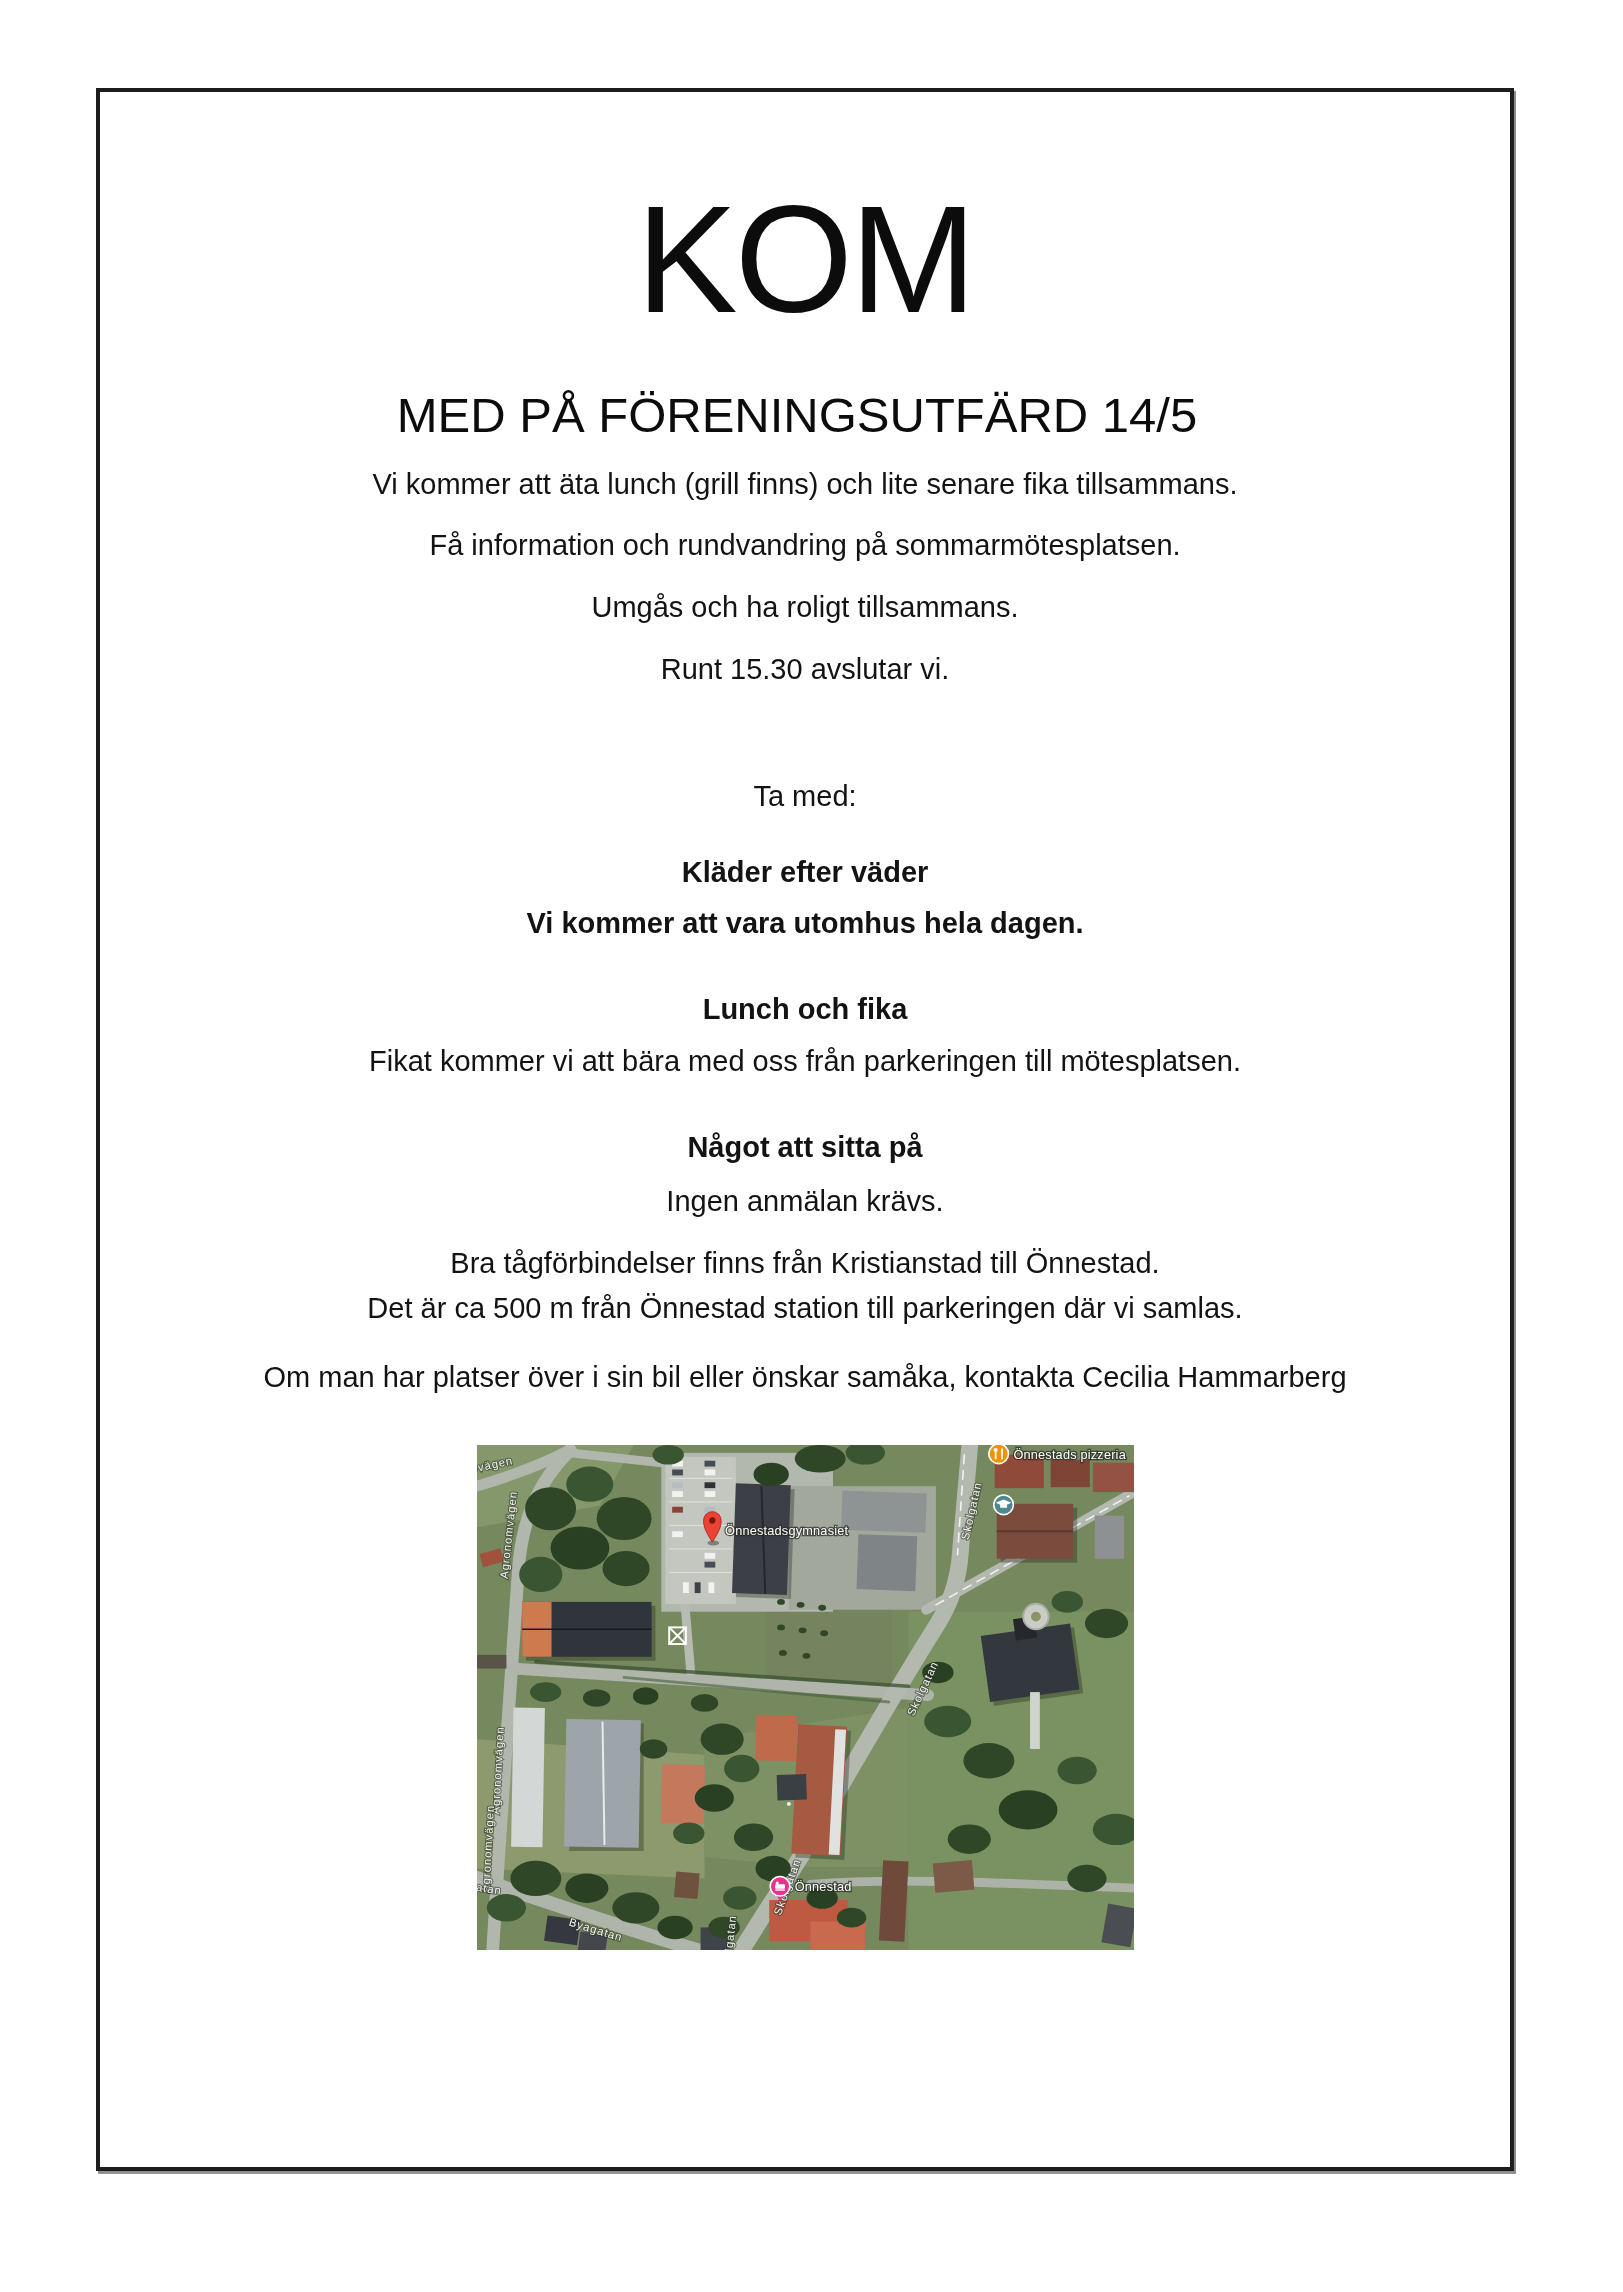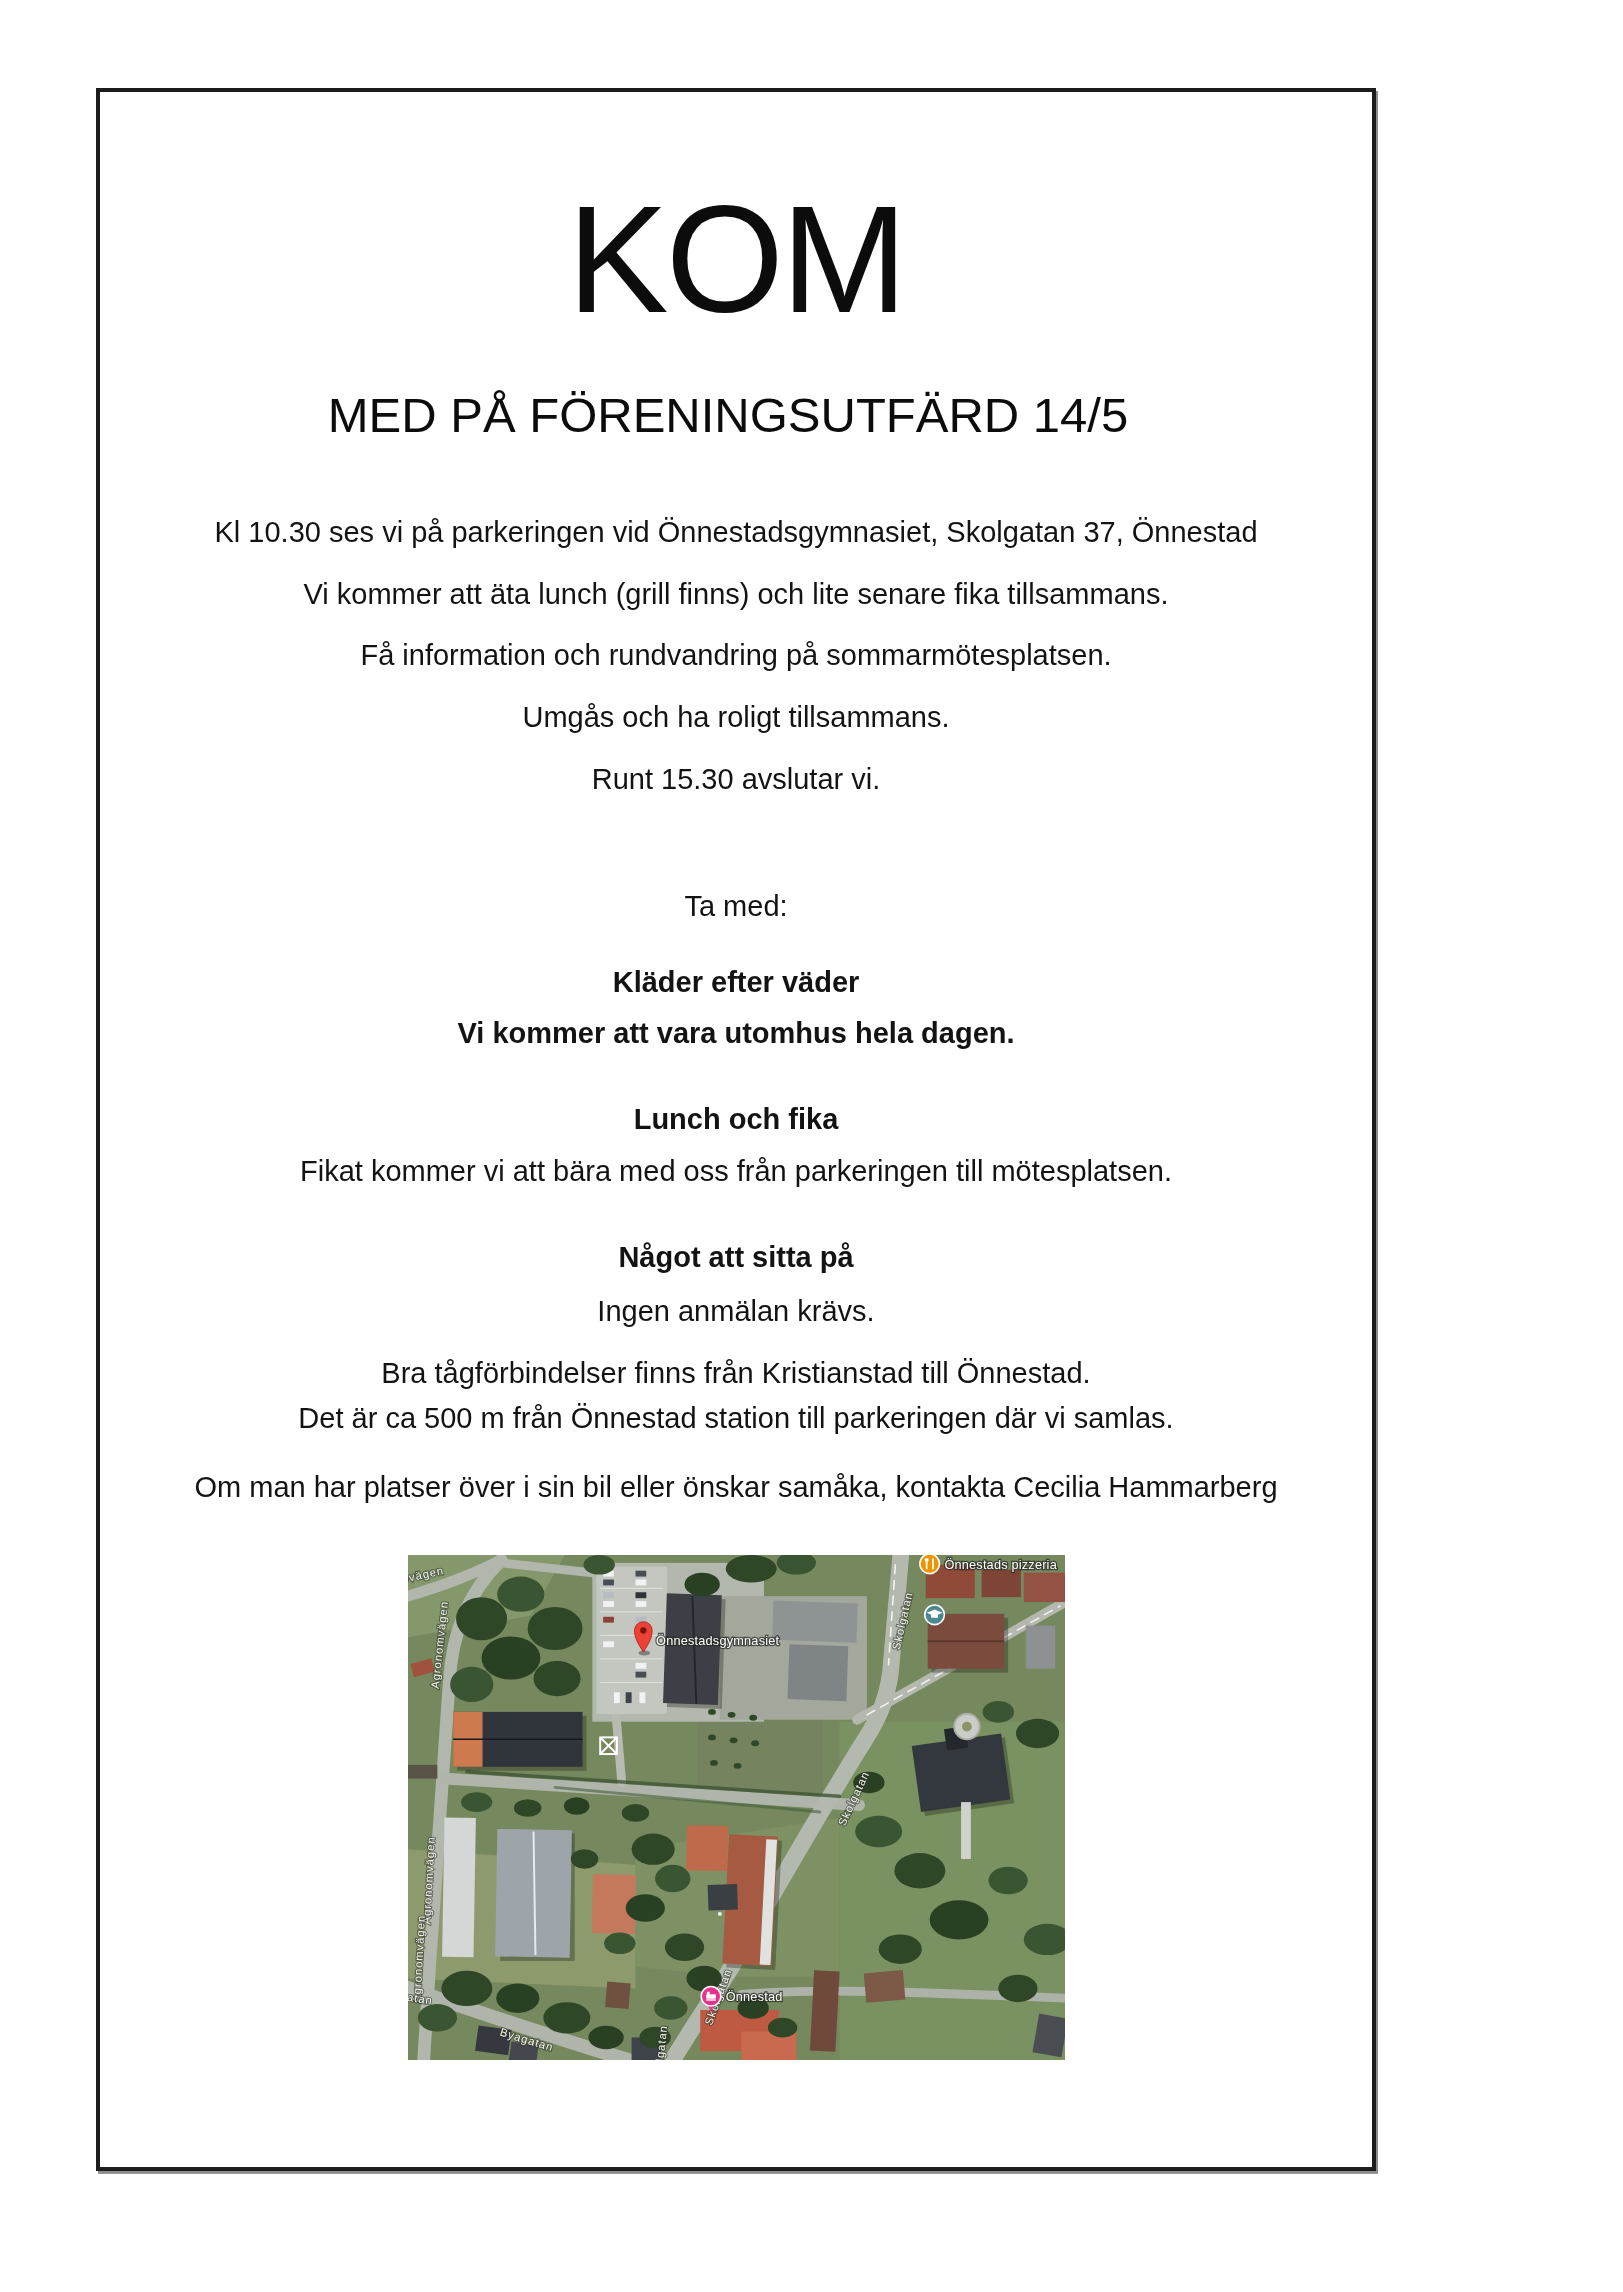--- a/index.html
+++ b/index.html
@@ -2,21 +2,21 @@
 <html><head>
 <meta charset="utf-8">
 <style>
   html,body{margin:0;padding:0;}
   body{
     width:1623px;height:2293px;position:relative;background:#ffffff;
     font-family:"Liberation Sans", sans-serif;color:#141414;
     -webkit-font-smoothing:antialiased;
   }
   .frame{
-    position:absolute;left:96px;top:88px;width:1280px;height:2083px;
+    position:absolute;left:96px;top:88px;width:1418px;height:2083px;
     border:4.9px solid #1d1d1d;box-sizing:border-box;
     box-shadow:2px 2.9px 0 #8d8d8d;
     text-align:center;overflow:hidden;background:#fff;
   }
   .title{
     margin:94px 0 0 0;font-size:152px;line-height:147px;font-weight:400;
     letter-spacing:-2.9px;color:#0c0c0c;
   }
   .subtitle{
     margin:53px 16px 0 0;font-size:49px;line-height:59px;font-weight:400;
@@ -45,21 +45,20 @@
   }
 </style>
 </head>
 <body>
 
 <div class="frame">
 
   <div class="title">KOM</div>
   <div class="subtitle">MED PÅ FÖRENINGSUTFÄRD 14/5</div>
 
-  <p class="ln mt66">Kl 10.30 ses vi på parkeringen vid Önnestadsgymnasiet, Skolgatan 37, Önnestad</p>
   <p class="ln mt17">Vi kommer att äta lunch (grill finns) och lite senare fika tillsammans.</p>
   <p class="ln mt17">Få information och rundvandring på sommarmötesplatsen.</p>
   <p class="ln mt17">Umgås och ha roligt tillsammans.</p>
   <p class="ln mt17">Runt 15.30 avslutar vi.</p>
 
   <p class="ln mt84">Ta med:</p>
 
   <p class="ln b mt32">Kläder efter väder</p>
   <p class="ln mt6">Vi kommer att vara utomhus hela dagen.</p>
 

